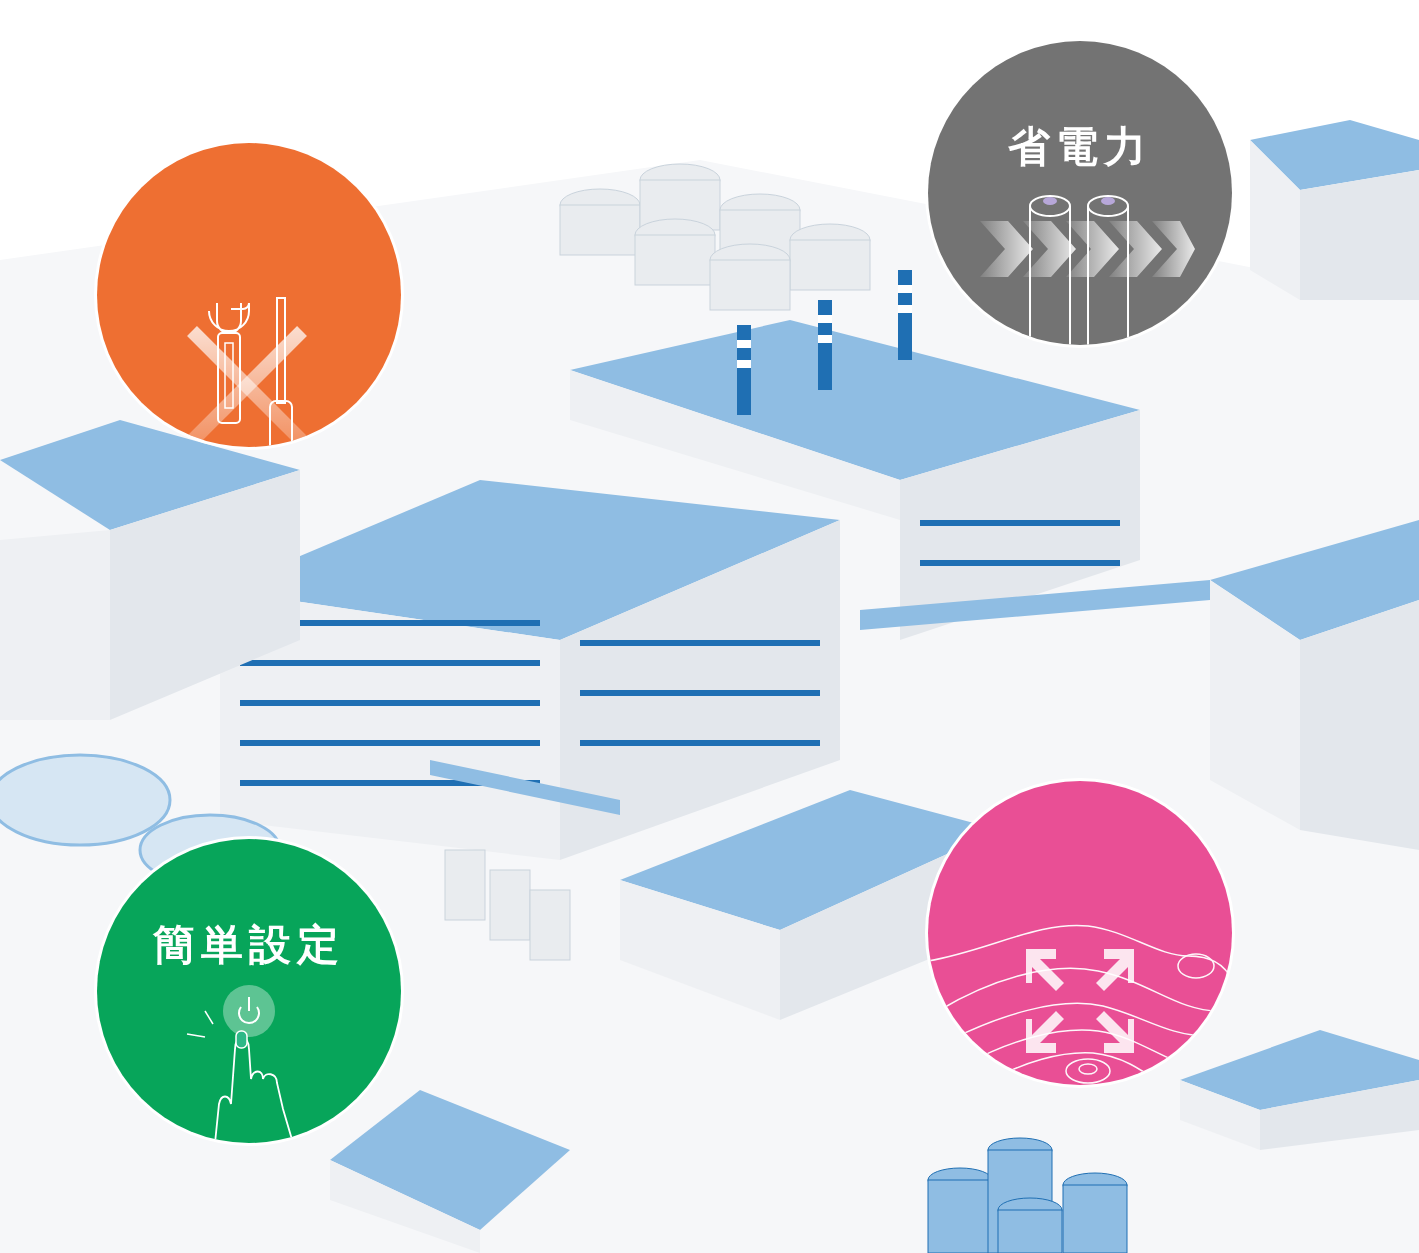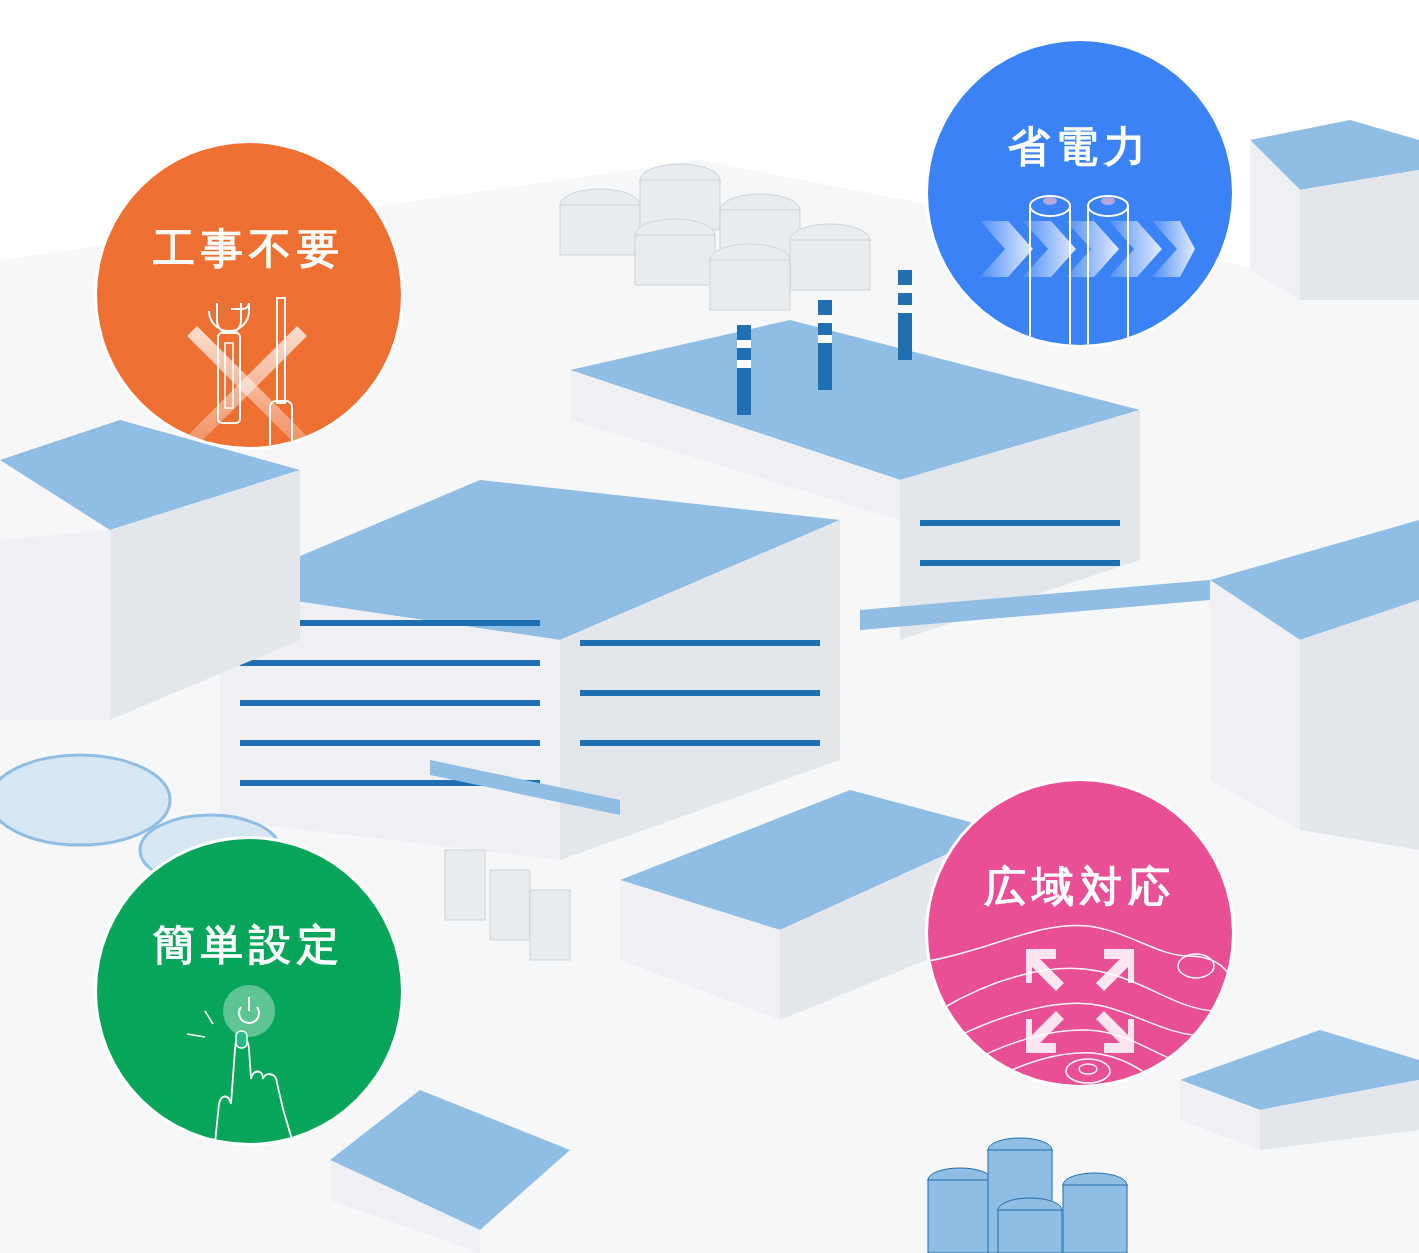--- a/index.html
+++ b/index.html
@@ -112,41 +112,40 @@
 
   <polygon points="330,1160 420,1090 570,1150 480,1230" fill="#8fbde3"></polygon>
   <polygon points="330,1160 480,1230 480,1253 330,1200" fill="#eef0f3"></polygon>
 
   <polygon points="1180,1080 1320,1030 1419,1060 1419,1080 1260,1110" fill="#8fbde3"></polygon>
   <polygon points="1180,1080 1260,1110 1260,1150 1180,1120" fill="#eef0f3"></polygon>
   <polygon points="1260,1110 1419,1080 1419,1130 1260,1150" fill="#e3e7ec"></polygon>
 </svg>
 
 <div class="badge" id="b-construction" style="background:#ee6f32;">
-  <div class="badge-title">工事不要</div>
   <svg class="icon" viewBox="0 0 304 304">
     <defs>
       <linearGradient id="xg" x1="0" y1="0" x2="0" y2="1">
         <stop offset="0" stop-color="#ffffff" stop-opacity="0.75"></stop>
         <stop offset="1" stop-color="#ffffff" stop-opacity="0.25"></stop>
       </linearGradient>
     </defs>
     <line x1="95" y1="188" x2="205" y2="298" stroke="url(#xg)" stroke-width="14"></line>
     <line x1="205" y1="188" x2="95" y2="298" stroke="url(#xg)" stroke-width="14"></line>
 
     <path d="M112 168 a20 20 0 1 0 40 0 l0 -8 a6 6 0 0 1 -6 6 l-12 0 m10 0 M120 160 l0 18 a12 12 0 0 0 24 0 l0 -18" fill="none" stroke="#ffffff" stroke-width="2"></path>
     <rect x="121" y="190" width="22" height="90" rx="4" fill="none" stroke="#ffffff" stroke-width="2"></rect>
     <rect x="128" y="200" width="8" height="65" fill="none" stroke="#ffffff" stroke-width="1.5"></rect>
 
     <rect x="180" y="155" width="8" height="105" fill="none" stroke="#ffffff" stroke-width="2"></rect>
     <rect x="173" y="258" width="22" height="50" rx="6" fill="none" stroke="#ffffff" stroke-width="2"></rect>
   </svg>
 </div>
 
-<div class="badge" id="b-power" style="background:#3b82f6;">
+<div class="badge" id="b-power" style="background:#737373;">
   <div class="badge-title">省電力</div>
   <svg class="icon" viewBox="0 0 304 304">
     <defs>
       <linearGradient id="cg" x1="0" y1="0" x2="1" y2="0">
         <stop offset="0" stop-color="#ffffff" stop-opacity="0.1"></stop>
         <stop offset="1" stop-color="#ffffff" stop-opacity="0.85"></stop>
       </linearGradient>
     </defs>
     <g fill="url(#cg)">
       <polygon points="52,180 80,180 105,208 80,236 52,236 77,208"></polygon>
@@ -162,21 +161,20 @@
       <ellipse cx="180" cy="165" rx="20" ry="10"></ellipse>
       <line x1="160" y1="165" x2="160" y2="304"></line>
         <line x1="200" y1="165" x2="200" y2="304"></line>
     </g>
     <ellipse cx="122" cy="160" rx="7" ry="4" fill="#b7a7d9"></ellipse>
     <ellipse cx="180" cy="160" rx="7" ry="4" fill="#b7a7d9"></ellipse>
   </svg>
 </div>
 
 <div class="badge" id="b-wide" style="background:#e94f95;">
-  <div class="badge-title">広域対応</div>
   <svg class="icon" viewBox="0 0 304 304">
     <g fill="none" stroke="#ffffff" stroke-width="1.5" opacity="0.95">
       <path d="M0 180 C60 170 110 140 160 145 C200 150 230 175 260 175 C290 175 300 190 304 200"></path>
       <path d="M10 230 C60 200 120 180 170 190 C220 200 250 230 290 230"></path>
       <path d="M20 260 C70 235 130 215 175 225 C215 235 240 255 280 255"></path>
       <path d="M35 285 C80 260 130 245 170 250 C205 255 230 275 260 285"></path>
       <path d="M55 304 C95 280 135 270 165 272 C195 275 215 290 235 304"></path>
       <ellipse cx="160" cy="290" rx="22" ry="12"></ellipse>
       <ellipse cx="160" cy="288" rx="9" ry="5"></ellipse>
       <ellipse cx="268" cy="185" rx="18" ry="12"></ellipse>

